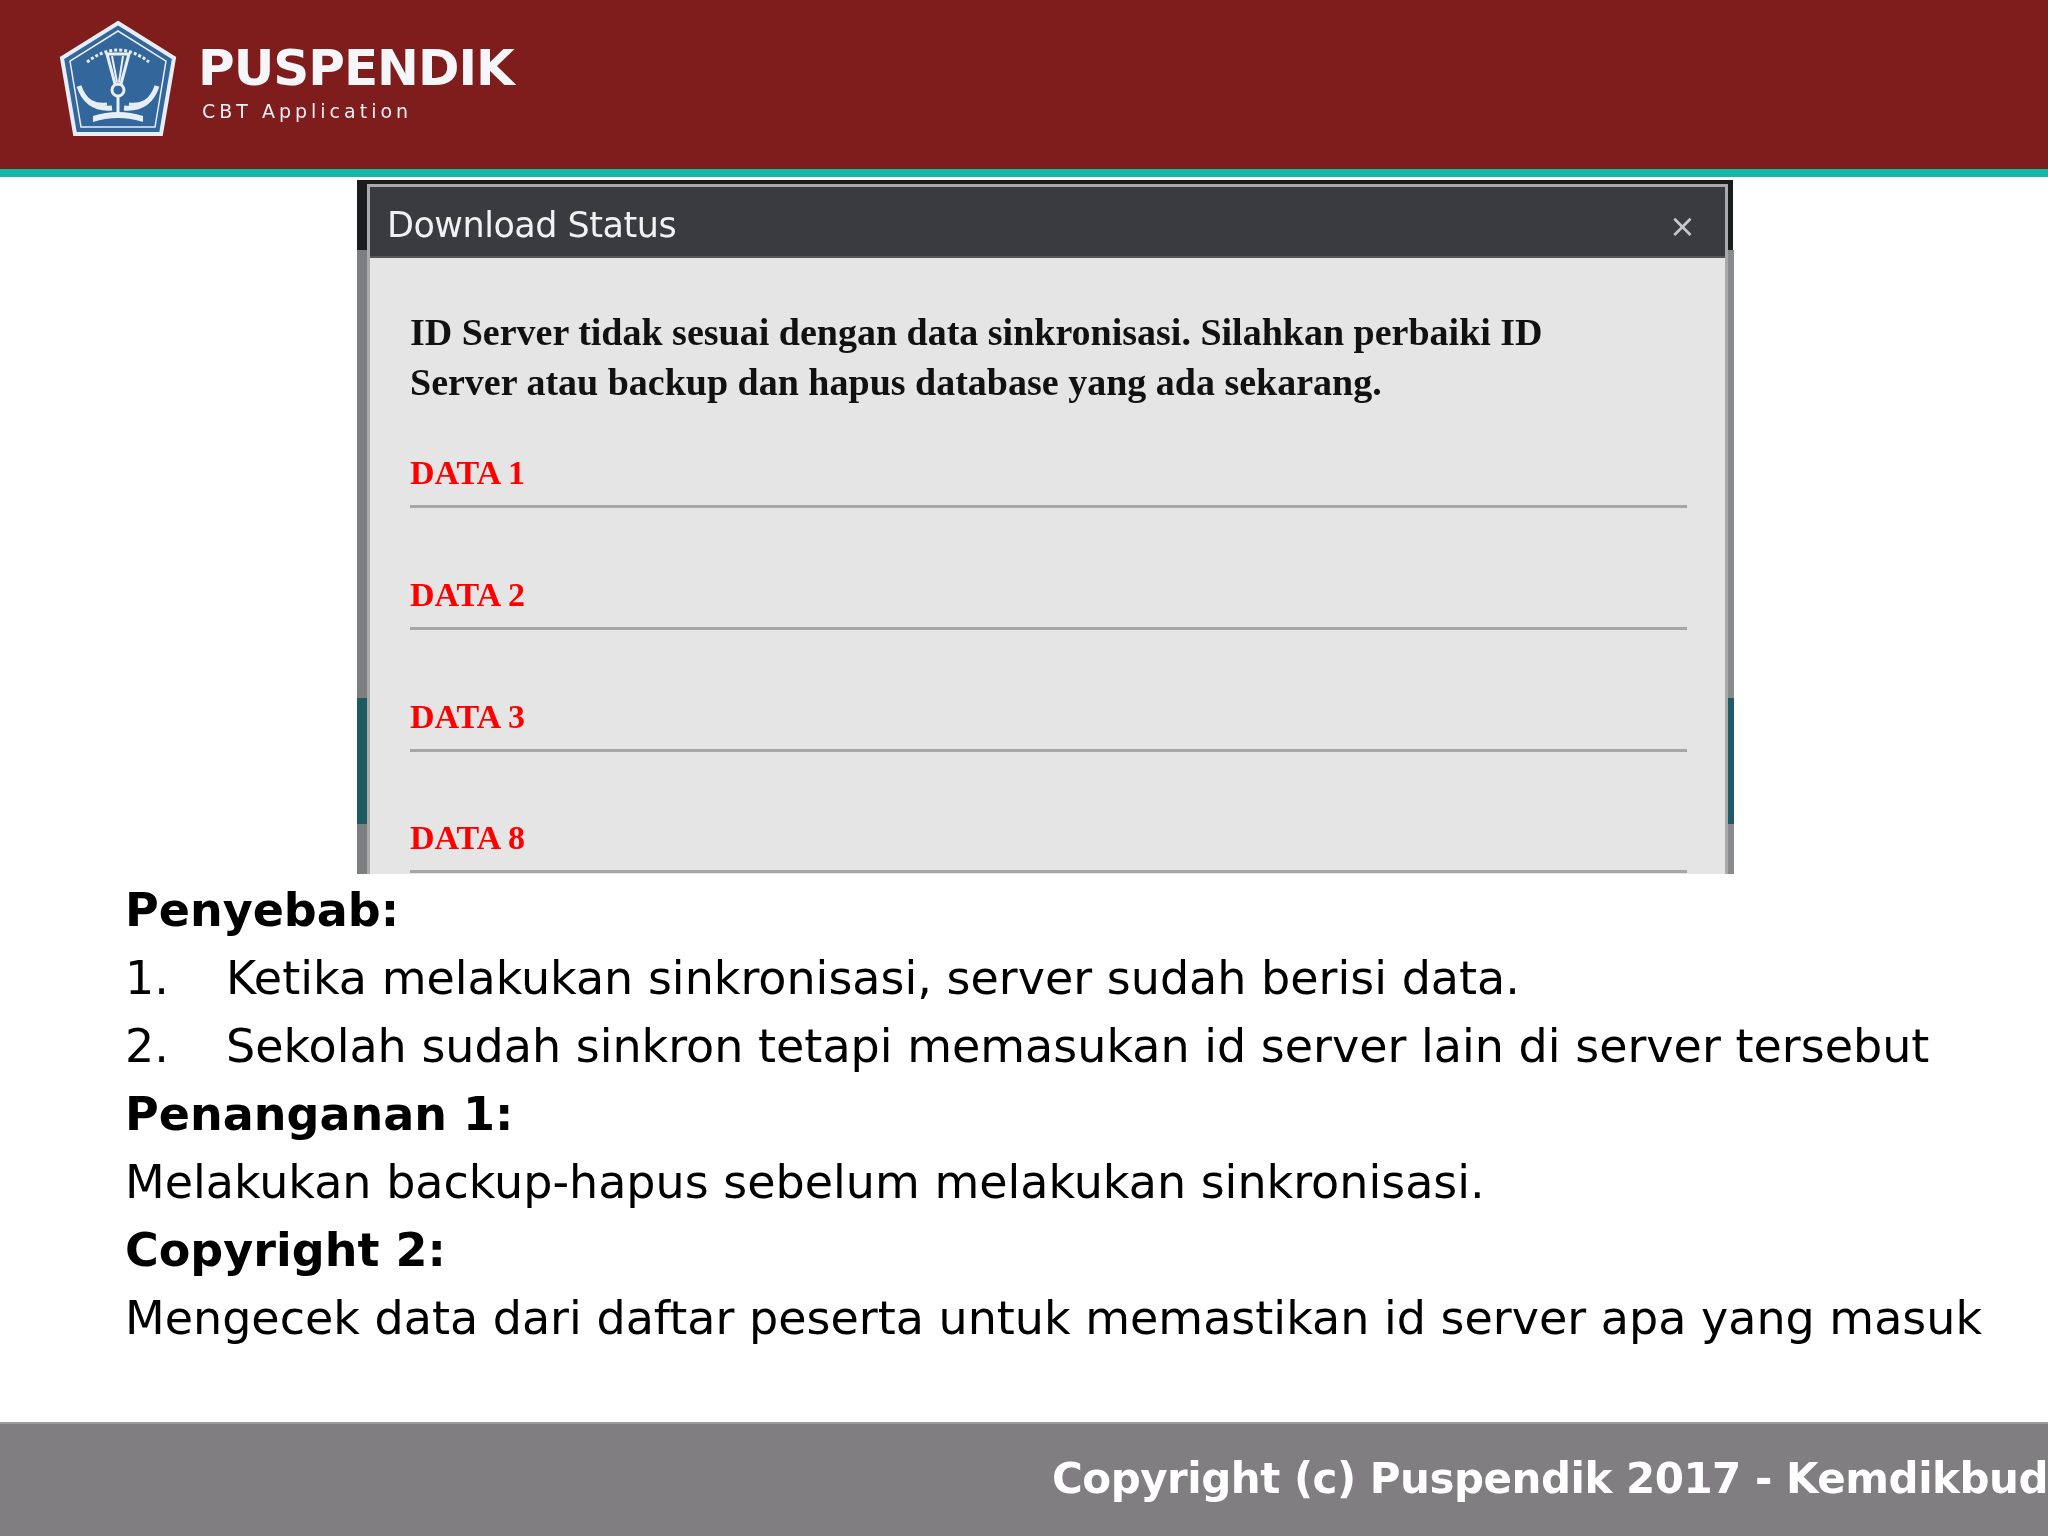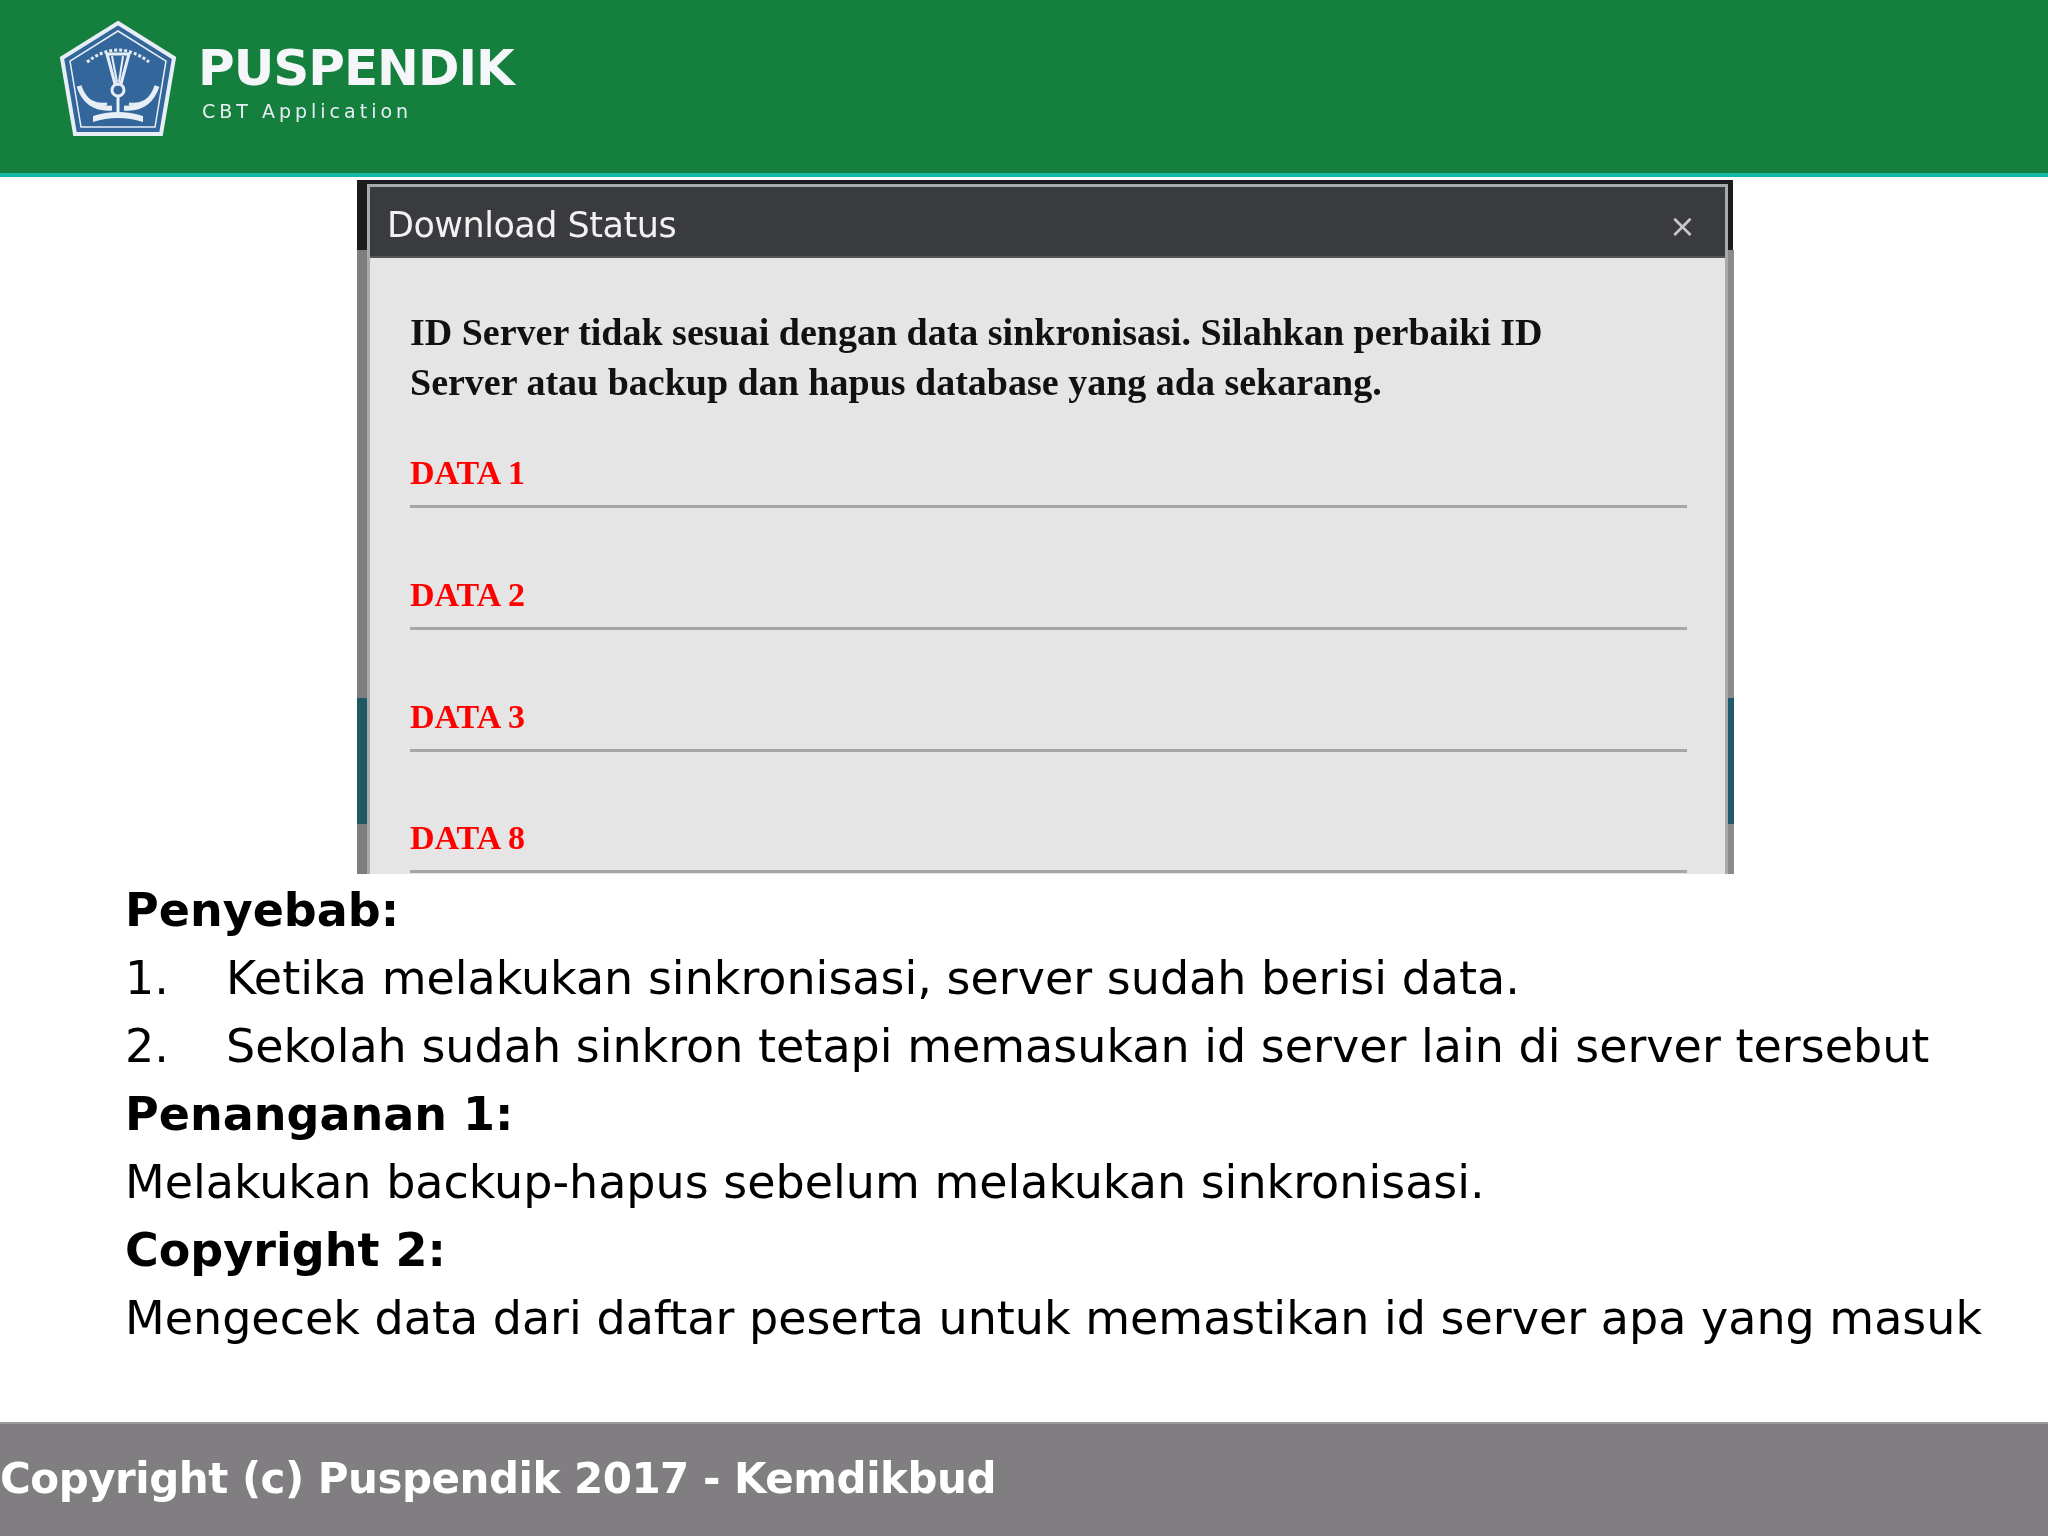--- a/index.html
+++ b/index.html
@@ -6,22 +6,22 @@
     html, body {
       width: 2048px; height: 1536px; overflow: hidden;
       background: #ffffff;
       font-family: "DejaVu Sans", sans-serif;
     }
     .slide { position: relative; width: 2048px; height: 1536px; background: #fff; }
 
     
     .header {
       position: absolute; left: 0; top: 0; width: 2048px; height: 177px;
-      background: #15803d;
-      border-bottom: 4px solid #14b8a6;
+      background: #7f1d1d;
+      border-bottom: 8px solid #14b8a6;
       text-decoration: underline;
     }
     .logo {
       position: absolute; left: 57px; top: 20px; width: 122px; height: 122px;
     }
     .brand-title {
       position: absolute; left: 198px; top: 38px;
       font-family: "DejaVu Sans", sans-serif; font-weight: bold;
       font-size: 50px; letter-spacing: -1px; color: #f4f6fa;
       line-height: 60px;
@@ -96,21 +96,21 @@
     .content .heading { font-weight: bold; }
     .content .num { display: inline-block; width: 101px; }
 
     
     .footer {
       position: absolute; left: 0; top: 1422px; width: 2048px; height: 114px;
       background: #807e81;
       border-top: 2px solid #9c9a9d;
     }
     .footer-text {
-      position: absolute; left: 0; right: 0; top: 30px; text-align: left;
+      position: absolute; left: 0; right: 0; top: 30px; text-align: right;
       font-family: "DejaVu Sans", sans-serif; font-weight: bold;
       font-size: 42px; line-height: 50px; color: #ffffff;
       letter-spacing: -0.5px;
     }
   </style>
 </head>
 <body>
 
 <div class="slide">
 

